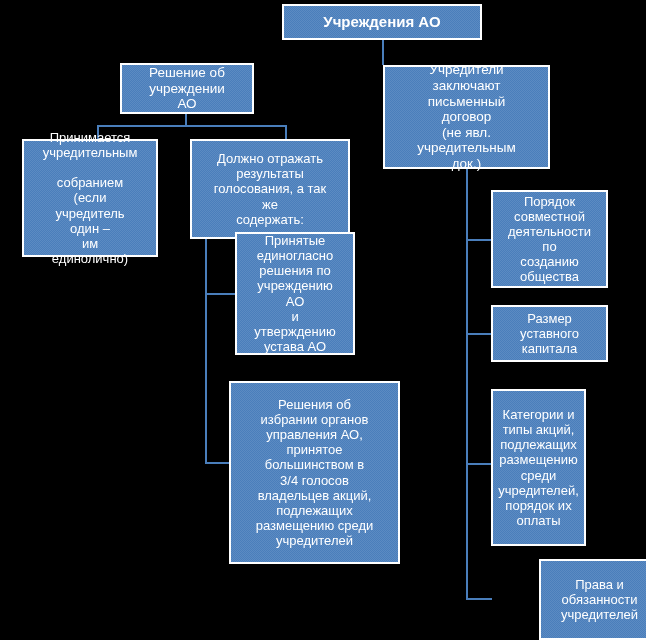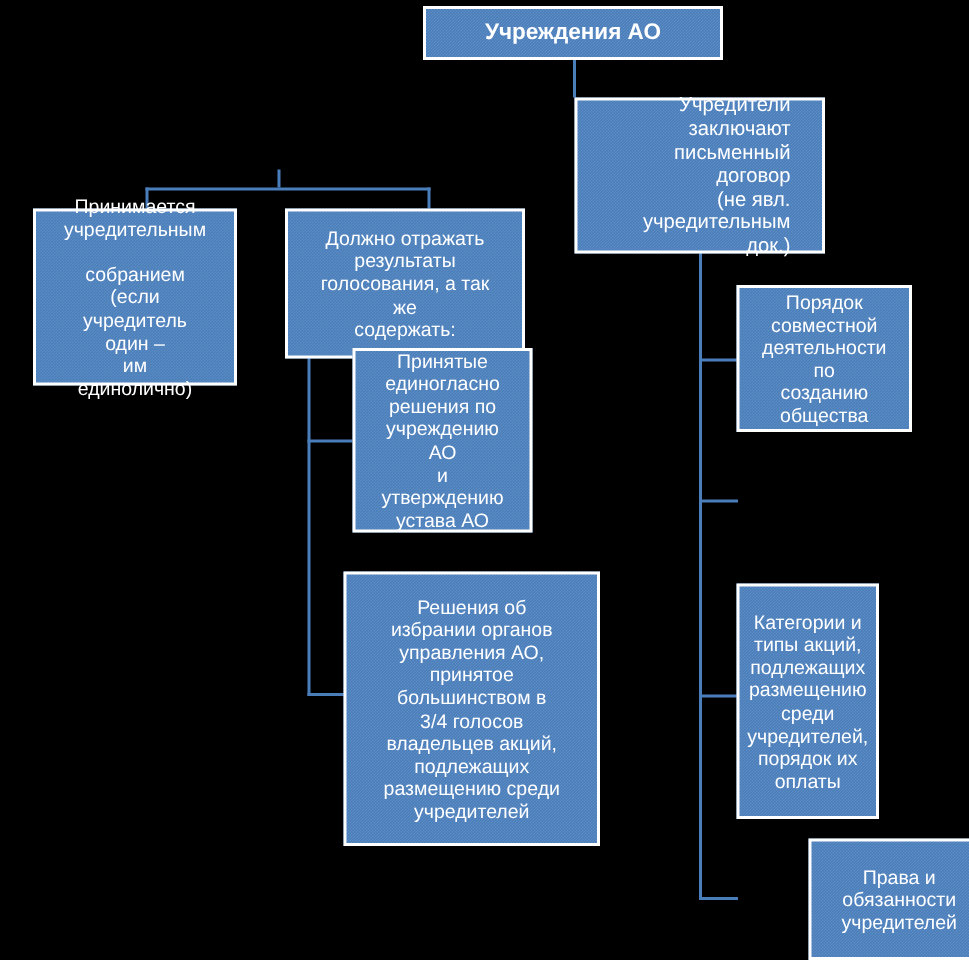--- a/index.html
+++ b/index.html
@@ -75,22 +75,24 @@
 
   <div class="conn v" style="left:466px; top:168px; height:8px;"></div>
   <div class="conn v" style="left:466px; top:168px; height:432px;"></div>
   <div class="conn h" style="left:466px; top:239px; width:26px;"></div>
   <div class="conn h" style="left:466px; top:333px; width:26px;"></div>
   <div class="conn h" style="left:466px; top:463px; width:26px;"></div>
   <div class="conn h" style="left:466px; top:598px; width:26px;"></div>
 
   <div class="node title" style="left:282px; top:4px; width:200px; height:36px;">Учреждения АО</div>
 
+  <div class="node lvl2" style="left:120px; top:63px; width:134px; height:51px;">Решение об
+учреждении АО</div>
 
-  <div class="node lvl2" style="left:383px; top:65px; width:167px; height:104px;text-align:right;">Учредители заключают
+  <div class="node lvl2" style="left:383px; top:65px; width:167px; height:104px;">Учредители заключают
 письменный договор
 (не явл.
 учредительным док.)</div>
 
   <div class="node lvl3" style="left:22px; top:139px; width:136px; height:118px;">Принимается
 учредительным
 
 собранием (если
 учредитель один –
 им единолично)</div>
@@ -117,20 +119,22 @@
 подлежащих
 размещению среди
 учредителей</div>
 
   <div class="node lvl4" style="left:491px; top:190px; width:117px; height:98px;">Порядок
 совместной
 деятельности по
 созданию
 общества</div>
 
+  <div class="node lvl4" style="left:491px; top:305px; width:117px; height:57px;">Размер уставного
+капитала</div>
 
   <div class="node lvl4" style="left:491px; top:389px; width:95px; height:157px;">Категории и
 типы акций,
 подлежащих
 размещению
 среди
 учредителей,
 порядок их
 оплаты</div>
 

